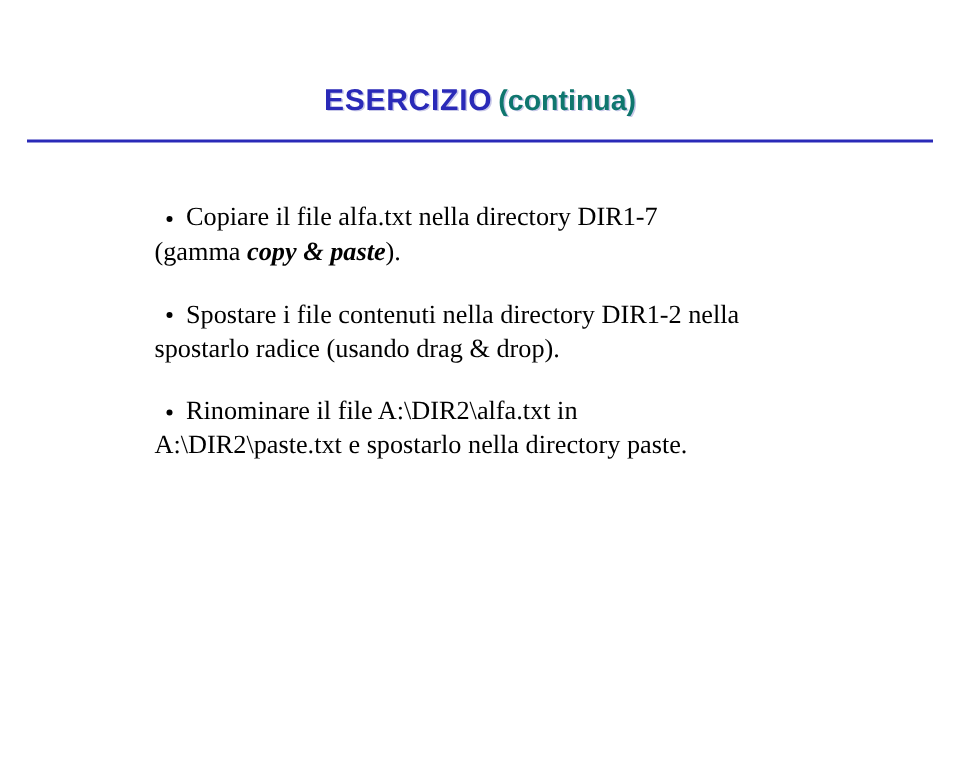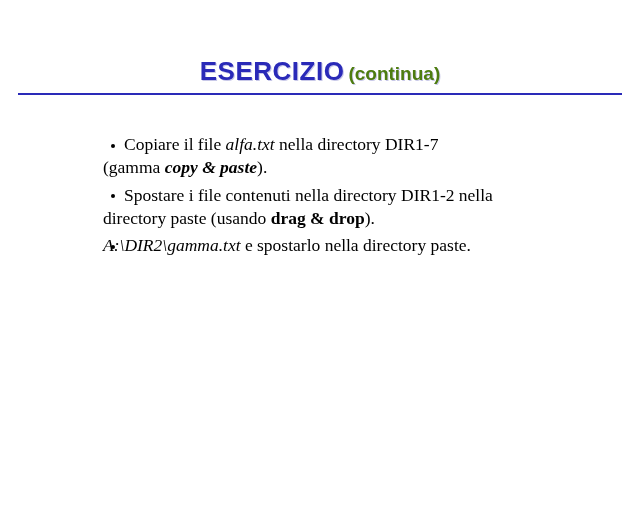--- a/index.html
+++ b/index.html
@@ -21,30 +21,30 @@
   .title-block {
     position: absolute;
     left: 0;
     top: 56px;
     width: 640px;
     text-align: center;
   }
   .title-main {
     font-family: "Liberation Sans", sans-serif;
     font-weight: bold;
-    font-size: 26px;
+    font-size: 20px;
     color: #2a2ab8;
     letter-spacing: 0.5px;
     text-shadow: 1px 1px 0 #c8c8e8;
   }
   .title-sub {
     font-family: "Liberation Sans", sans-serif;
     font-weight: bold;
     font-size: 19px;
-    color: #4d7c0f;
+    color: #0f766e;
     text-shadow: 1px 1px 0 #c8c8e8;
     margin-left: 4px;
   }
   .title-rule {
     position: absolute;
     left: 18px;
     top: 93px;
     width: 604px;
     height: 0;
     border-top: 2px solid #2a2ab8;
@@ -73,24 +73,24 @@
   }
   .bullet-text {
     display: block;
     padding-left: 21px;
     text-indent: 0;
   }
   .ln2 {
     display: block;
     padding-left: 0;
   }
-  .it { font-style: italic; }
-  .bd { font-weight: bold; }
+  .it { }
+  .bd { font-weight: normal; }
   .bdit { font-weight: bold; font-style: italic; text-align: center; }
-  .gap { margin-top: 4px; }
+  .gap { margin-top: 18px; }
 </style>
 </head>
 <body>
 
 <div class="slide">
 
   <div class="title-block">
     <span class="title-main">ESERCIZIO</span><span class="title-sub">(continua)</span>
   </div>
 
@@ -100,23 +100,24 @@
 
     <div class="bullet-row">
       <span class="bullet-dot"></span>
       <span class="bullet-text"><span>Copiare il file </span><span class="it">alfa.txt</span><span> nella directory DIR1-7</span></span>
       <span class="ln2"><span>(gamma </span><span class="bdit">copy &amp; paste</span><span>).</span></span>
     </div>
 
     <div class="bullet-row gap">
       <span class="bullet-dot"></span>
       <span class="bullet-text"><span>Spostare i file contenuti nella directory DIR1-2 nella</span></span>
-      <span class="ln2"><span>directory paste (usando </span><span class="bd">drag &amp; drop</span><span>).</span></span>
+      <span class="ln2"><span>spostarlo radice (usando </span><span class="bd">drag &amp; drop</span><span>).</span></span>
     </div>
 
     <div class="bullet-row gap">
       <span class="bullet-dot"></span>
-      <span class="ln2"><span class="it">A:\DIR2\gamma.txt</span><span>  e spostarlo nella directory paste.</span></span>
+      <span class="bullet-text"><span>Rinominare il file </span><span class="it">A:\DIR2\alfa.txt</span><span> in</span></span>
+      <span class="ln2"><span class="it">A:\DIR2\paste.txt</span><span>  e spostarlo nella directory paste.</span></span>
     </div>
 
 
   </div>
 </div>
 
 </body></html>

